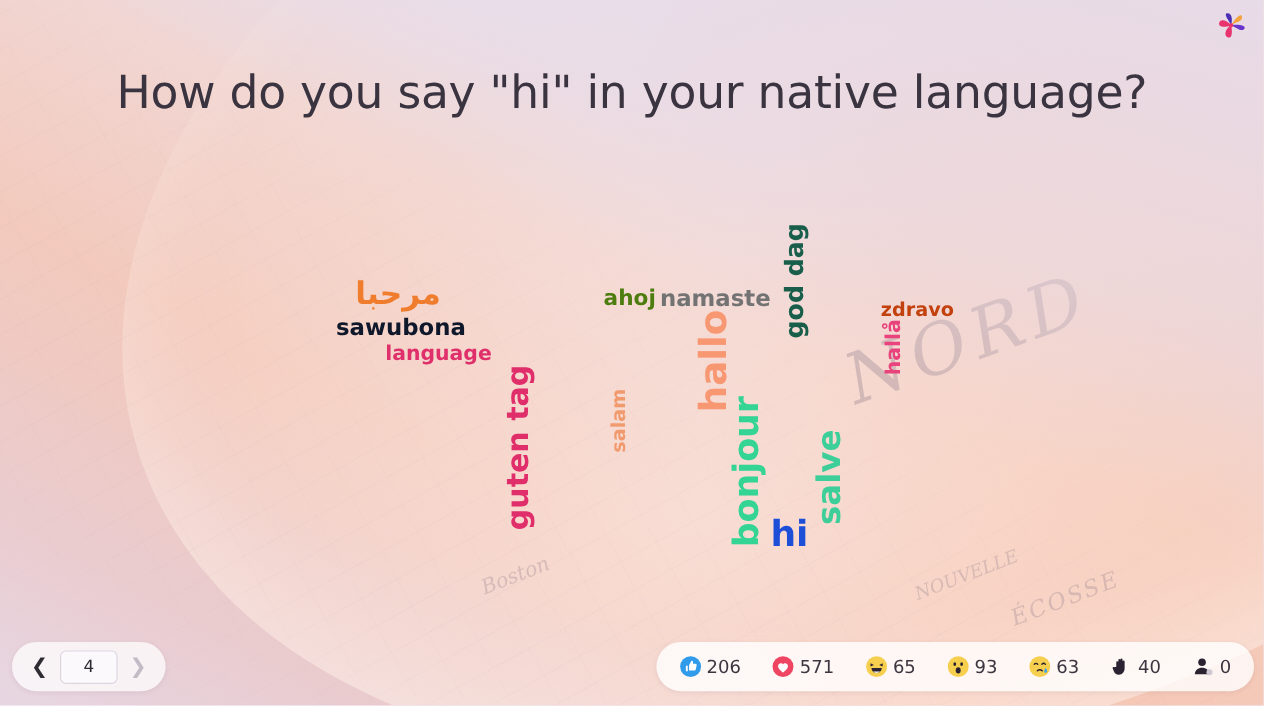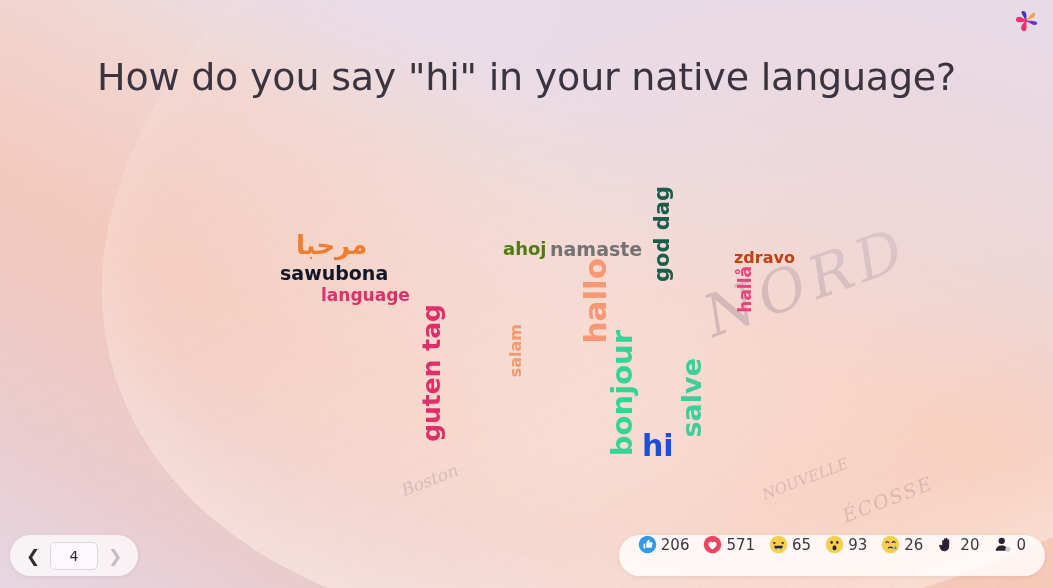--- a/index.html
+++ b/index.html
@@ -168,22 +168,22 @@
     color: #2f2b33;
   }
 
   
   .reactions {
     position: absolute;
     right: 8px;
     bottom: 12px;
     height: 41px;
     display: flex;
-    align-items: flex-start;
-    gap: 4px;
+    align-items: center;
+    gap: 16px;
     padding: 0 14px;
     background: rgba(255,255,255,0.80);
     border-radius: 21px;
     box-shadow: 0 1px 4px rgba(90,70,95,0.10);
   }
   .reaction {
     display: flex;
     align-items: center;
     gap: 4px;
     padding: 0 5px;
@@ -297,29 +297,29 @@
       <div class="reaction">
         <span>
           <svg class="emoji" viewBox="0 0 24 24">
             <circle cx="12" cy="12" r="11" fill="#F7CF4E"></circle>
             <path d="M6.2 9.4c1-1 2.6-1 3.6 0" stroke="#2A2230" stroke-width="1.5" fill="none" stroke-linecap="round"></path>
             <path d="M14.2 9.4c1-1 2.6-1 3.6 0" stroke="#2A2230" stroke-width="1.5" fill="none" stroke-linecap="round"></path>
             <path d="M9.4 16.4c1.4-1.2 3.8-1.2 5.2 0" stroke="#2A2230" stroke-width="1.5" fill="none" stroke-linecap="round"></path>
             <path d="M18.2 13.2c1 1.8 1.6 2.8 1.6 3.6a1.6 1.6 0 11-3.2 0c0-.8.6-1.8 1.6-3.6z" fill="#3FA4E8"></path>
           </svg>
         </span>
-        <span class="cnt">26</span>
+        <span class="cnt">63</span>
       </div>
       <div class="reaction">
         <span>
           <svg class="emoji" viewBox="0 0 24 24">
             <path d="M6.6 12.2V7.4a1.1 1.1 0 012.2 0v3.6V5.2a1.1 1.1 0 012.2 0v5.6V4.6a1.1 1.1 0 012.2 0v6.2V6.6a1.1 1.1 0 012.2 0v7c0 4-2.4 7-6 7-2.8 0-4.6-1.6-5.6-4.2l-1-2.6c-.4-1 1-1.9 1.8-1z" fill="#2A2230"></path>
           </svg>
         </span>
-        <span class="cnt">20</span>
+        <span class="cnt">40</span>
       </div>
       <div class="reaction">
         <span>
           <svg class="emoji" viewBox="0 0 24 24">
             <circle cx="11" cy="7.4" r="4" fill="#2A2230"></circle>
             <path d="M3.4 20c0-4.2 3.4-6.8 7.6-6.8s7.6 2.6 7.6 6.8z" fill="#2A2230"></path>
             <circle cx="18.8" cy="18" r="3.2" fill="#cfc8d2"></circle>
           </svg>
         </span>
         <span class="cnt">0</span>

